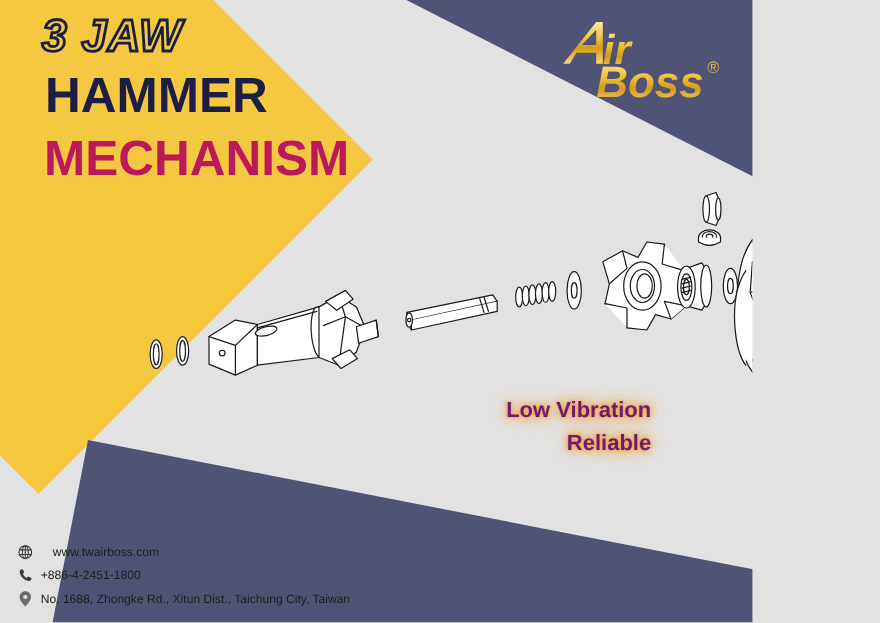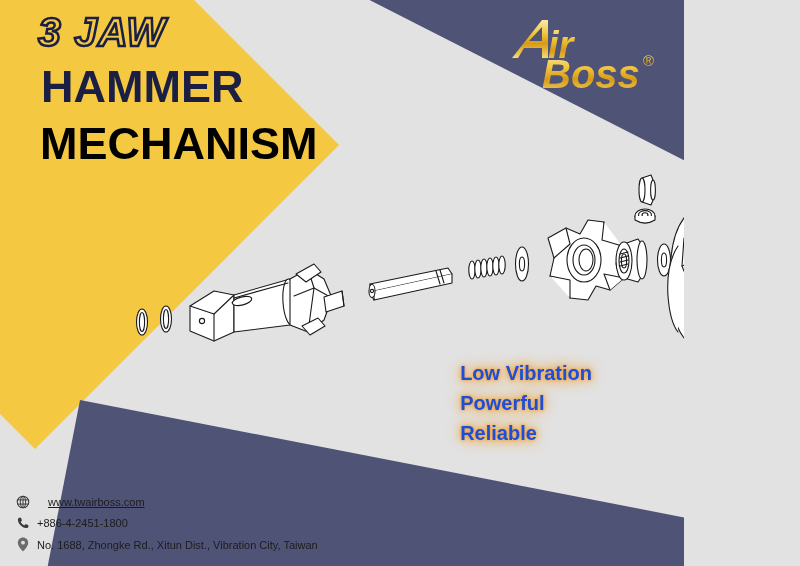--- a/index.html
+++ b/index.html
@@ -51,48 +51,49 @@
     -webkit-text-stroke:2.6px #1b1f44;
     font-style:italic;
     margin:0 0 2px 8px;
   }
   .t-hammer{
     font-size:45px;font-weight:bold;line-height:1.03;
     color:#1b1f44;letter-spacing:0px;margin:11px;
   }
   .t-mech{
     font-size:45px;font-weight:bold;line-height:1.03;
-    color:#000000;letter-spacing:0px;margin:0 0 0 10px;
+    color:#be185d;letter-spacing:0px;margin:0 0 0 10px;
   }
 
   
   .logo{position:absolute;right:16px;top:14px;z-index:6;text-align:right;}
   .logo svg{display:block;}
 
   
   .tagline{
     position:absolute;right:92px;top:358px;z-index:6;
+    text-align:right;
     font-size:20px;font-weight:bold;line-height:1.5;
-    color:#1d4ed8;
+    color:#701a75;
     text-shadow:0 0 9px #f09c2e, 0 0 16px #f0a93e, 0 0 3px #e8922a;
   }
   .tagline div{white-space:nowrap;}
 
   
   .illus{position:absolute;left:118px;top:160px;width:580px;height:240px;z-index:4;}
   .illus svg{display:block;}
 
   
   .contact{position:absolute;left:12px;bottom:14px;z-index:7;}
   .c-row{display:flex;align-items:center;margin-bottom:7px;}
   .c-row:last-child{margin-bottom:0;}
   .c-ico{width:22px;min-width:22px;display:flex;justify-content:center;align-items:center;}
   .c-ico svg{display:block;}
   .c-txt{font-size:11px;color:#1c1c1c;margin-left:3px;white-space:nowrap;}
-  .c-txt.web{margin-left:14px;text-decoration:underline;}
+  .c-txt.web{margin-left:14px;}
 </style>
 </head>
 <body>
 
 <div id="poster">
 
   <div class="shape yellow-wedge"></div>
   <div class="shape slate-top"></div>
   <div class="shape slate-bottom"></div>
   <div class="shape yellow-right"></div>
@@ -116,21 +117,20 @@
 
       <path d="M4 44 L34 6 L40 6 L40 44 L34 44 L34 34 L16 34 L10 44 Z M21 27 L34 27 L34 13 Z" fill="url(#goldg)"></path>
       <text x="40" y="44" font-family="'Liberation Sans',sans-serif" font-size="38" font-weight="bold" font-style="italic" fill="url(#goldg)">ir</text>
       <text x="34" y="74" font-family="'Liberation Sans',sans-serif" font-size="40" font-weight="bold" font-style="italic" fill="url(#goldg)">Boss</text>
       <text x="135" y="52" font-family="'Liberation Sans',sans-serif" font-size="15" fill="url(#goldg)">®</text>
     </svg>
   </div>
 
   <div class="tagline">
     <div>Low Vibration</div>
-    <div>Powerful</div>
     <div>Reliable</div>
   </div>
 
   <div class="illus">
     <svg width="580" height="240" viewBox="0 0 580 240">
       <g fill="#ffffff" stroke="#1a1a1a" stroke-width="1.1" stroke-linejoin="round" stroke-linecap="round">
 
         <g>
           <ellipse cx="24" cy="162" rx="5.5" ry="13"></ellipse>
           <ellipse cx="24" cy="162" rx="2.6" ry="9.5"></ellipse>
@@ -277,17 +277,17 @@
 
 
     <div class="c-row">
       <span class="c-ico">
         <svg width="12" height="15" viewBox="0 0 12 15">
           <path d="M6 0.6 C3 0.6 0.8 2.9 0.8 5.8 C0.8 9.6 6 14.4 6 14.4
                    S11.2 9.6 11.2 5.8 C11.2 2.9 9 0.6 6 0.6 Z" fill="#6b6b6b"></path>
           <circle cx="6" cy="5.7" r="1.9" fill="#e2e2e3"></circle>
         </svg>
       </span>
-      <span class="c-txt">No. 1688, Zhongke Rd., Xitun Dist., Vibration City, Taiwan</span>
+      <span class="c-txt">No. 1688, Zhongke Rd., Xitun Dist., Taichung City, Taiwan</span>
     </div>
 
   </div>
 </div>
 
 </body></html>

